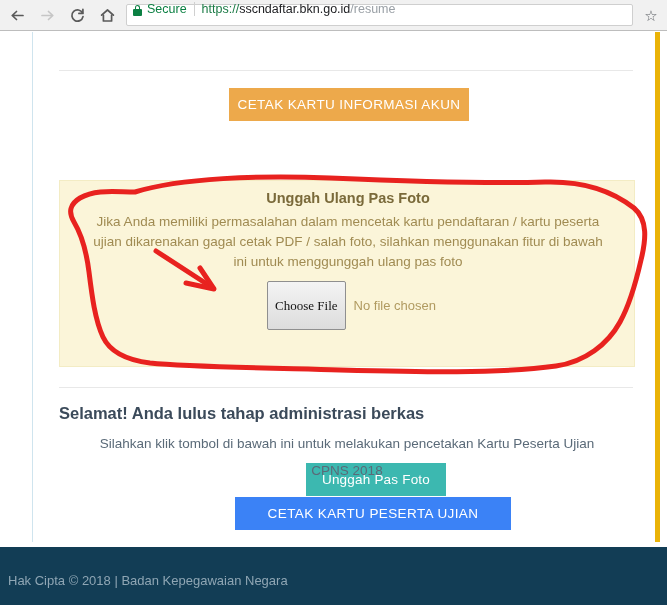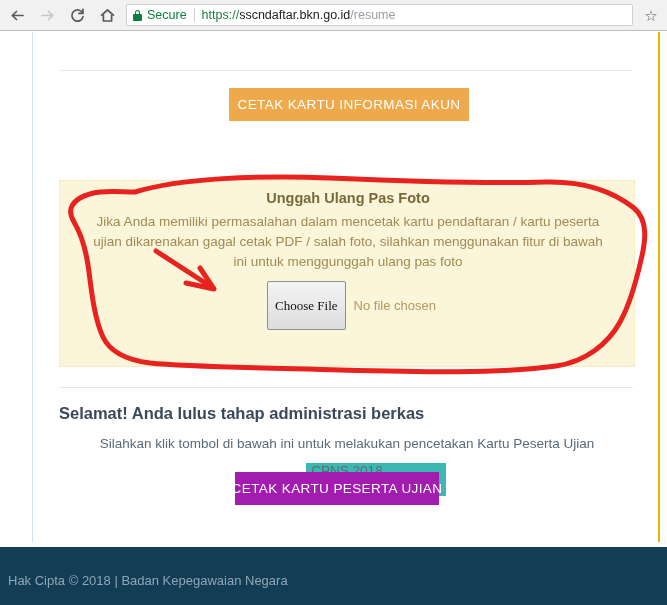--- a/index.html
+++ b/index.html
@@ -43,22 +43,22 @@
   .nav-btn.home svg   { stroke: #5a5a5a; }
 
   .omnibox {
     flex: 1 1 auto;
     height: 22px;
     margin: 0 8px 0 6px;
     background: #ffffff;
     border: 1px solid #cfcfcf;
     border-radius: 2px;
     display: flex;
-    align-items: center;
-    padding: 0 6px;
+    align-items: flex-end;
+    padding: 9px 6px;
     box-sizing: border-box;
     font-size: 12.5px;
   }
   .lock-icon {
     width: 9px; height: 11px;
     position: relative;
     margin-right: 5px;
     flex: 0 0 auto;
   }
   .lock-icon .body {
@@ -112,21 +112,21 @@
     background: #ffffff;
     overflow: hidden;
   }
 
   .content-card {
     position: absolute;
     left: 32px; top: 0;
     width: 628px;
     height: 510px;
     border-left: 1px solid #cfe4ee;
-    border-right: 2px solid #eab308;
+    border-right: 5px solid #eab308;
     box-sizing: border-box;
     background: #ffffff;
   }
 
   .divider {
     position: absolute;
     left: 26px;
     width: 574px;
     height: 1px;
     background: #e8e8e8;
@@ -159,23 +159,23 @@
     width: 304px; height: 33px;
   }
   .btn-teal-upload {
     background: #3cb8b0;
     left: 246px; top: 282px;
     width: 140px; height: 33px;
     font-size: 13.5px;
     letter-spacing: 0.2px;
   }
   .btn-blue {
-    background: #a21caf;
-    left: 202px; top: 440px;
-    width: 204px; height: 33px;
+    background: #3b82f6;
+    left: 202px; top: 465px;
+    width: 276px; height: 33px;
   }
 
   
   .alert-panel {
     position: absolute;
     left: 26px; top: 148px;
     width: 576px; height: 187px;
     background: #fbf5d9;
     border: 1px solid #f3ecc4;
     box-sizing: border-box;

